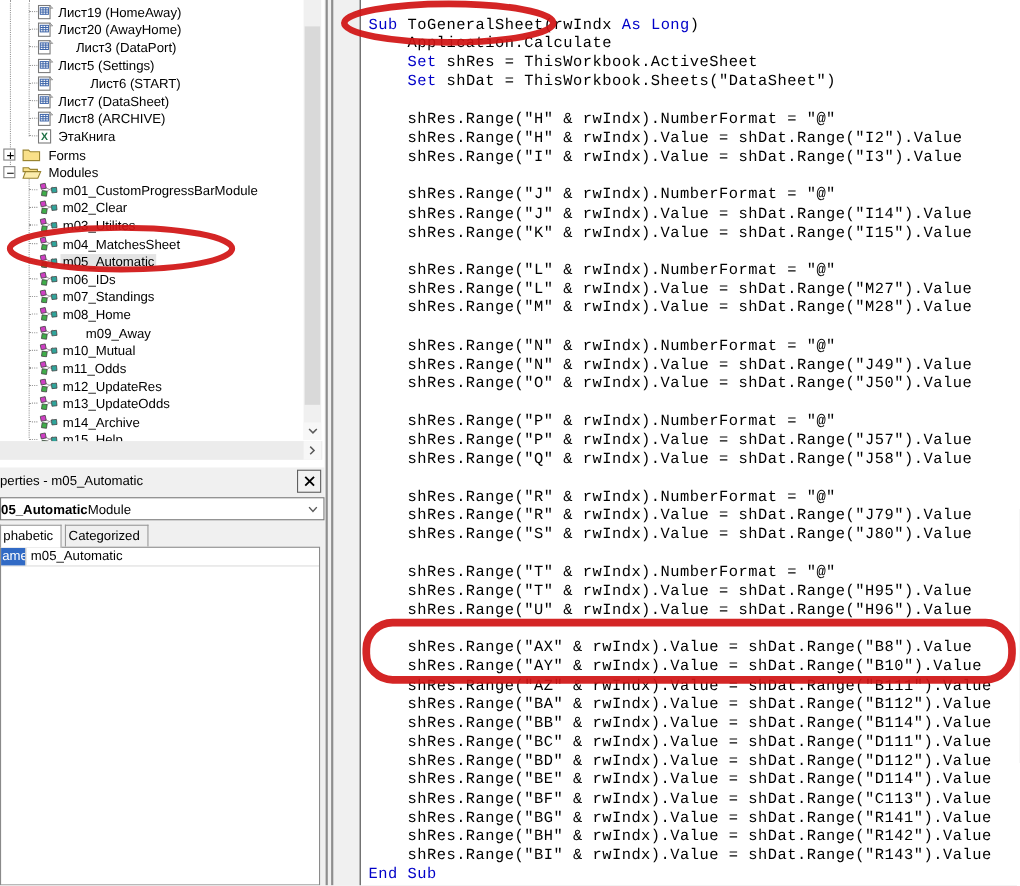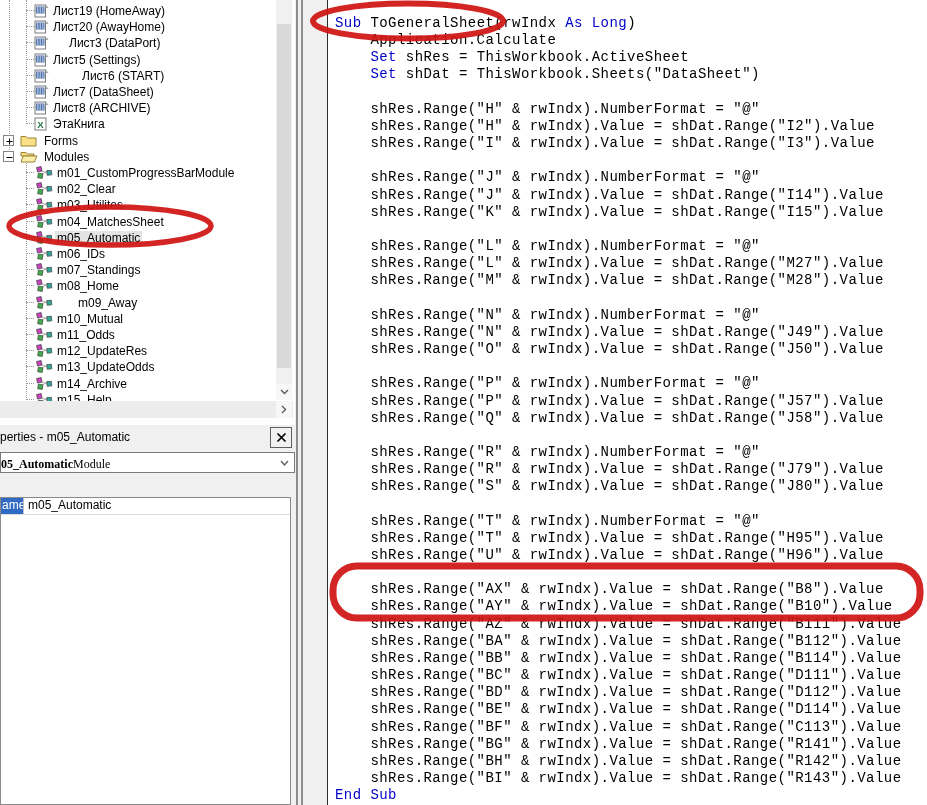--- a/index.html
+++ b/index.html
@@ -25,21 +25,21 @@
   
   .splitter{position:absolute;left:296px;top:0;width:7px;height:805px;background:#f0f0f0;
             border-left:2px solid #8e8e8e;border-right:2px solid #8e8e8e;}
   
   .props{position:absolute;left:0;top:425px;width:295px;height:380px;background:#f0f0f0;}
   .props-header{position:absolute;left:0;top:0;width:100%;height:24px;display:flex;align-items:center;
                 font-size:12px;color:#000;}
   .props-close{position:absolute;right:3px;top:2px;width:22px;height:21px;background:#f2f2f2;
                border:1px solid #5f5f5f;display:flex;align-items:center;justify-content:center;cursor:pointer;}
   .props-combo{position:absolute;left:0;top:27px;width:295px;height:21px;background:#fff;
-               border:1px solid #7a7a7a;font-size:12px;display:flex;align-items:flex-end;font-family:Liberation Serif, serif;}
+               border:1px solid #7a7a7a;font-size:12px;display:flex;align-items:center;}
   .props-combo .bold{font-weight:bold;}
   .combo-chevron{position:absolute;right:4px;top:4px;}
   .props-tabs{position:absolute;left:0;top:52px;height:20px;width:100%;display:flex;}
   .tab{font-size:12px;height:20px;padding:2px 7px 0 2px;border:1px solid #9a9a9a;border-bottom:none;
        background:#f0f0f0;color:#000;margin-right:3px;cursor:pointer;}
   .tab.active{background:#fff;height:21px;z-index:2;}
   .props-grid{position:absolute;left:0;top:72px;width:291px;height:308px;background:#fff;
               border:1px solid #8a8a8a;}
   .grid-row{position:absolute;left:0;top:0;width:100%;height:17px;border-bottom:1px solid #dcdcdc;
             font-size:12px;display:flex;}
@@ -350,20 +350,24 @@
       </span>
     </div>
     <div class="props-combo">
       <span class="bold">05_Automatic</span>
         <span> Module</span>
       <span class="combo-chevron">
         <svg width="11" height="12" viewBox="0 0 11 12">
             <path d="M2 4 L5.5 8 L9 4" stroke="#5a5a5a" stroke-width="1.3" fill="none"></path>
           </svg>
       </span>
+    </div>
+    <div class="props-tabs">
+      <div class="tab active">phabetic</div>
+      <div class="tab">Categorized</div>
     </div>
     <div class="props-grid">
       <div class="grid-row">
         <div class="grid-name" style="background: rgb(49, 106, 197);">ame)</div>
         <div class="grid-divider"></div>
         <div class="grid-value">m05_Automatic</div>
       </div>
     </div>
   </div>
 

